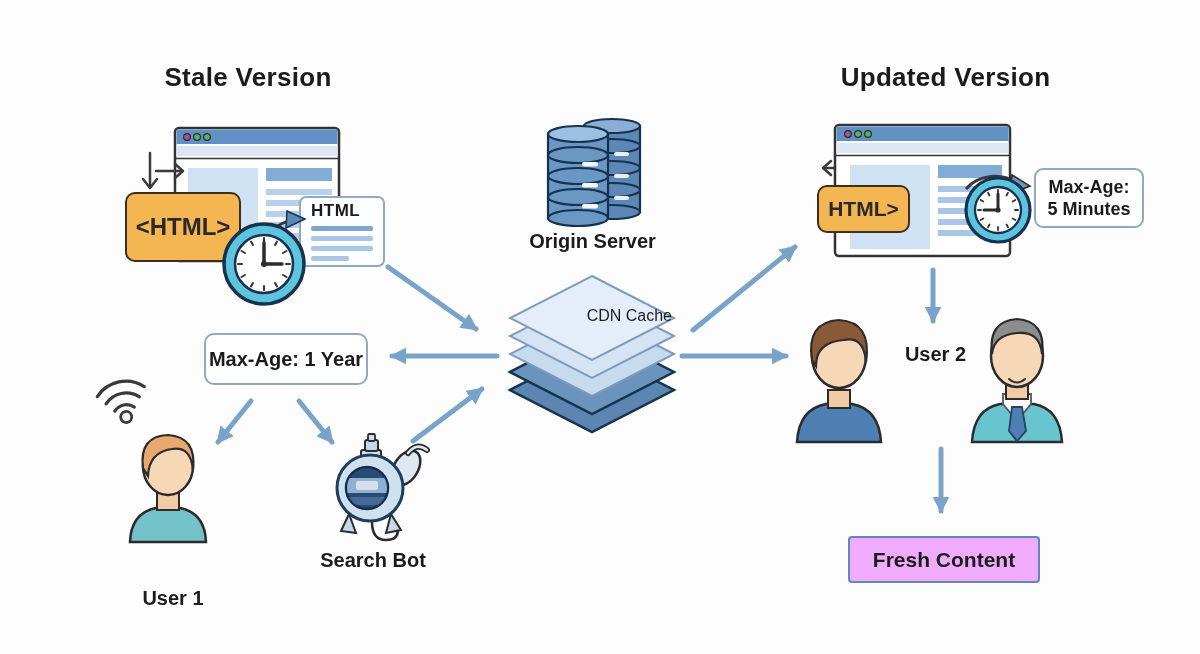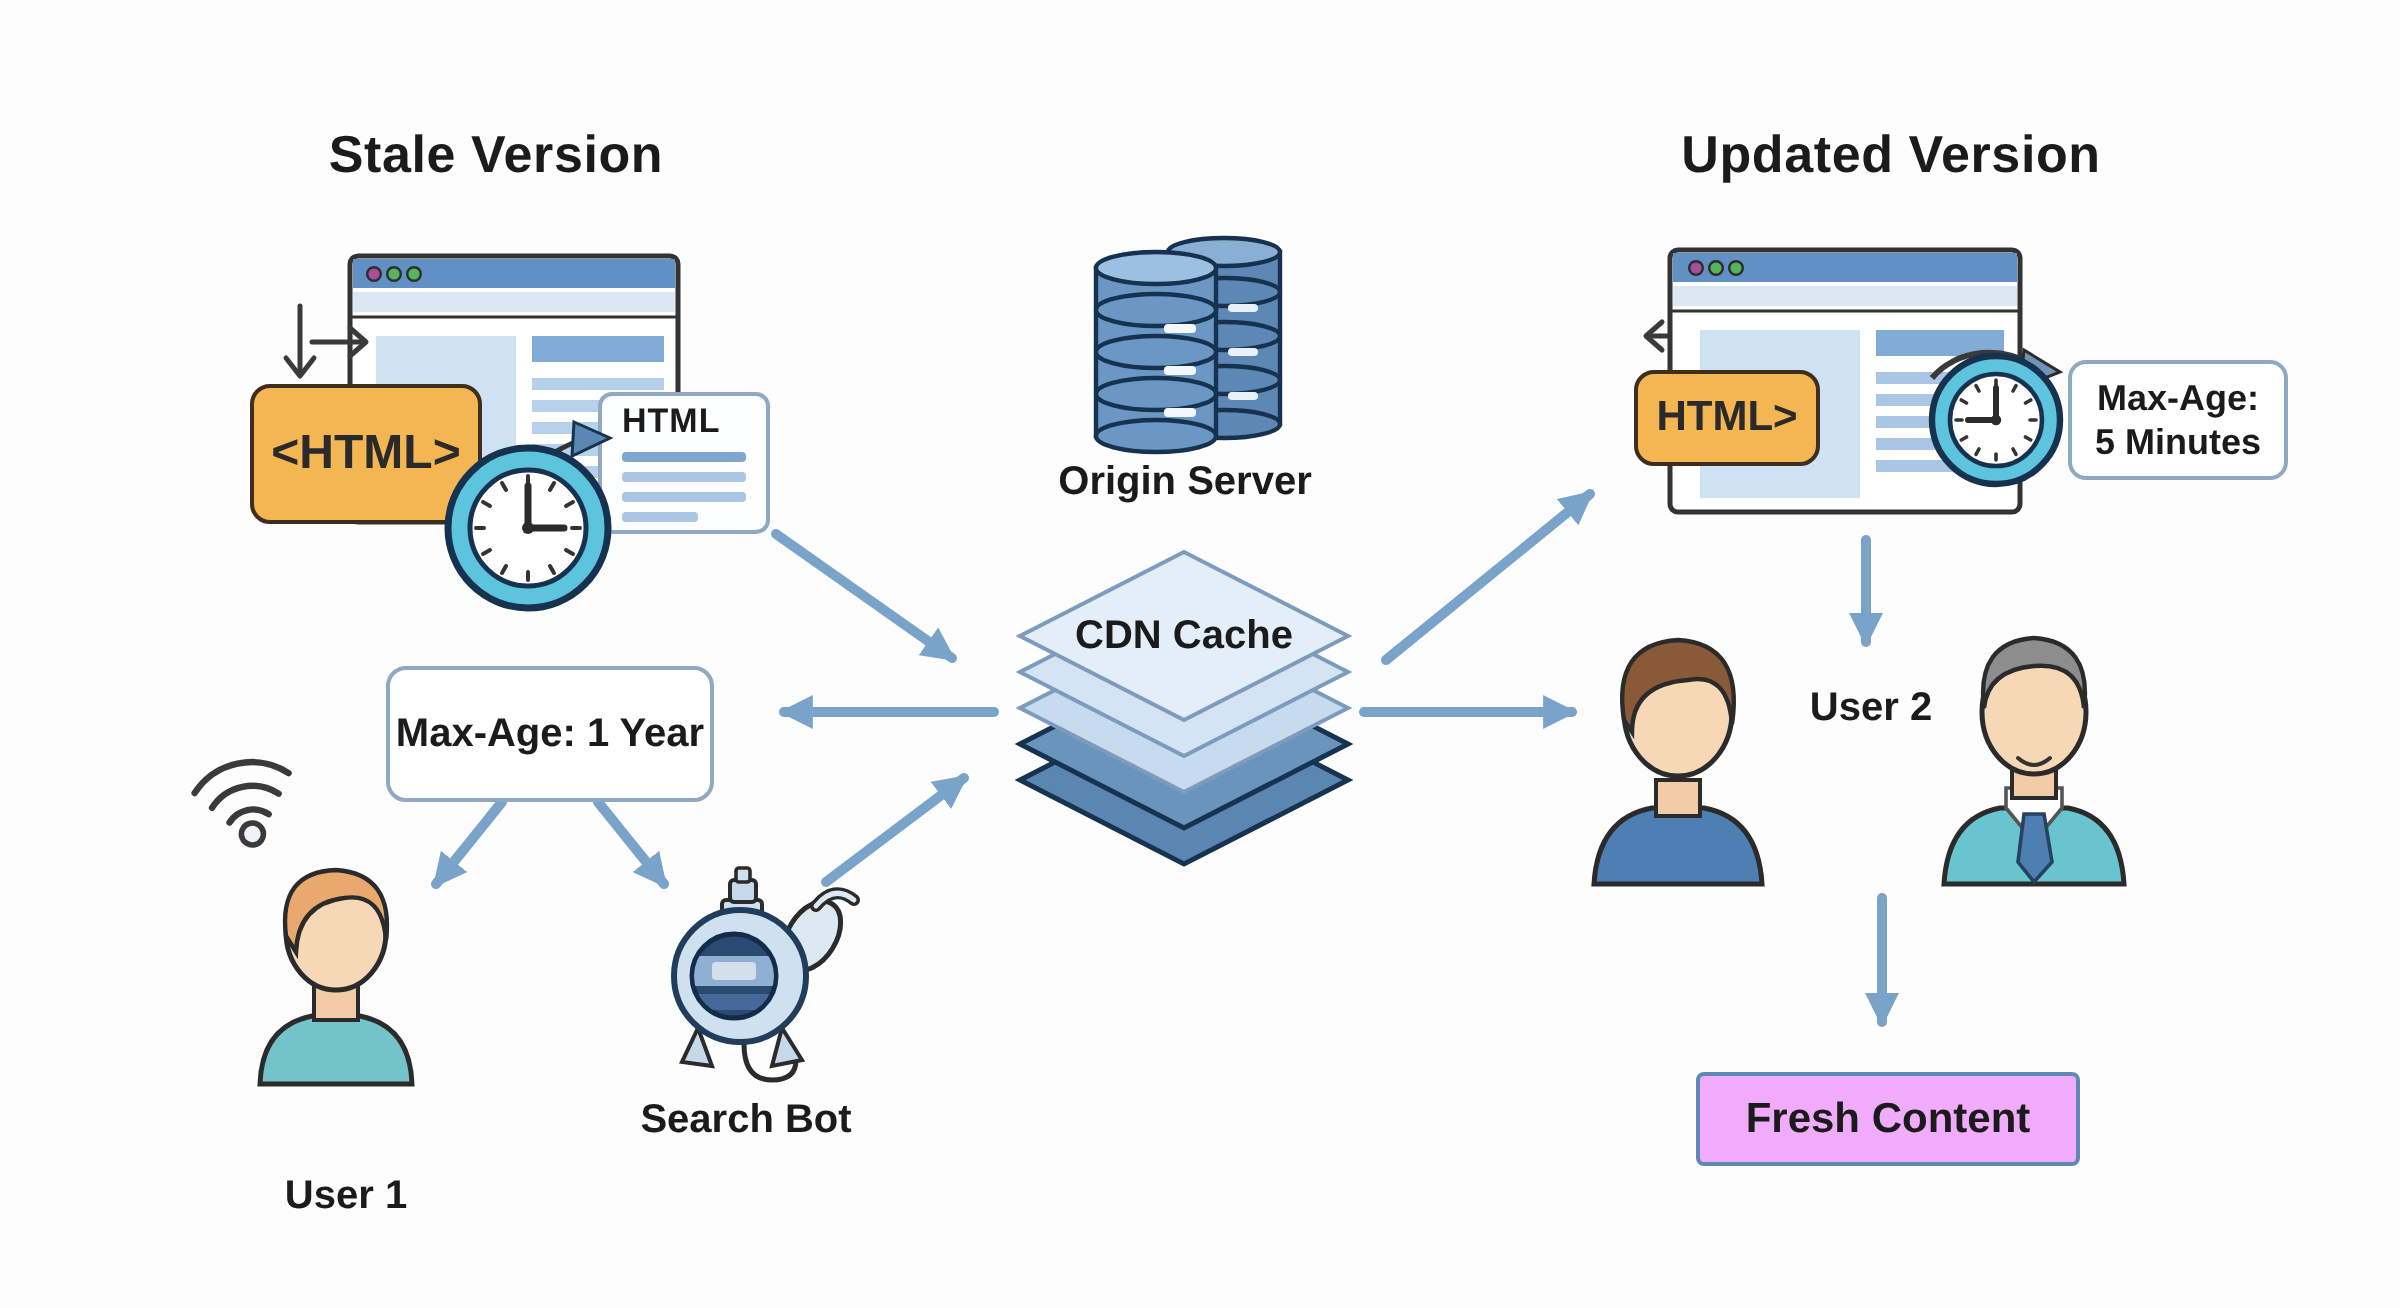--- a/index.html
+++ b/index.html
@@ -29,21 +29,21 @@
     font-size:21px;font-weight:700;
   }
   .doccard{
     position:absolute;background:#fdfeff;border:2px solid #8fa9c2;border-radius:7px;
     box-sizing:border-box;padding:3px 10px 0 10px;
   }
   .doccard .doctitle{display:block;font-size:17px;font-weight:600;text-align:left;letter-spacing:.5px;}
   .doccard .dline{height:5px;background:#a9c6e4;border-radius:2px;margin-top:5px;}
   .doccard .dline.first{background:#7ea6cf;}
   .doccard .dline.short{width:62%;}
-  .cdnlbl{font-size:20px;font-weight:700;}
+  .cdnlbl{font-size:16px;font-weight:400;text-align:right;}
   .origlbl{font-size:20px;font-weight:600;}
 </style>
 </head>
 <body>
 
 <div id="stage">
 
   <svg width="1200" height="654" viewBox="0 0 1200 654">
     <defs>
       <marker id="ab" viewBox="0 0 10 10" refX="8.5" refY="5" markerWidth="3.4" markerHeight="3.4" orient="auto" markerUnits="strokeWidth">
@@ -218,23 +218,23 @@
     <div class="dline first"></div>
     <div class="dline"></div>
     <div class="dline"></div>
     <div class="dline short"></div>
   </div>
 
   <div class="lbl origlbl" style="left:505px;top:229px;width:175px;">Origin Server</div>
 
   <div class="lbl cdnlbl" style="left:512px;top:306px;width:160px;">CDN Cache</div>
 
-  <div class="box maxage" style="left:193px;top:333px;width:164px;height:68px;">Max-Age: 1 Year</div>
-
-  <div class="box maxage small" style="left:1034px;top:180px;width:110px;height:60px;">
+  <div class="box maxage" style="left:204px;top:333px;width:164px;height:52px;">Max-Age: 1 Year</div>
+
+  <div class="box maxage small" style="left:1034px;top:168px;width:110px;height:60px;">
     <div>
       <div>Max-Age:</div>
       <div>5 Minutes</div>
     </div>
   </div>
 
   <div class="box htmlbox" style="left:817px;top:185px;width:93px;height:48px;font-size:21px;">HTML&gt;</div>
 
   <div class="lbl caption" style="left:118px;top:548px;width:110px;margin-top:38px;">User 1</div>
 

